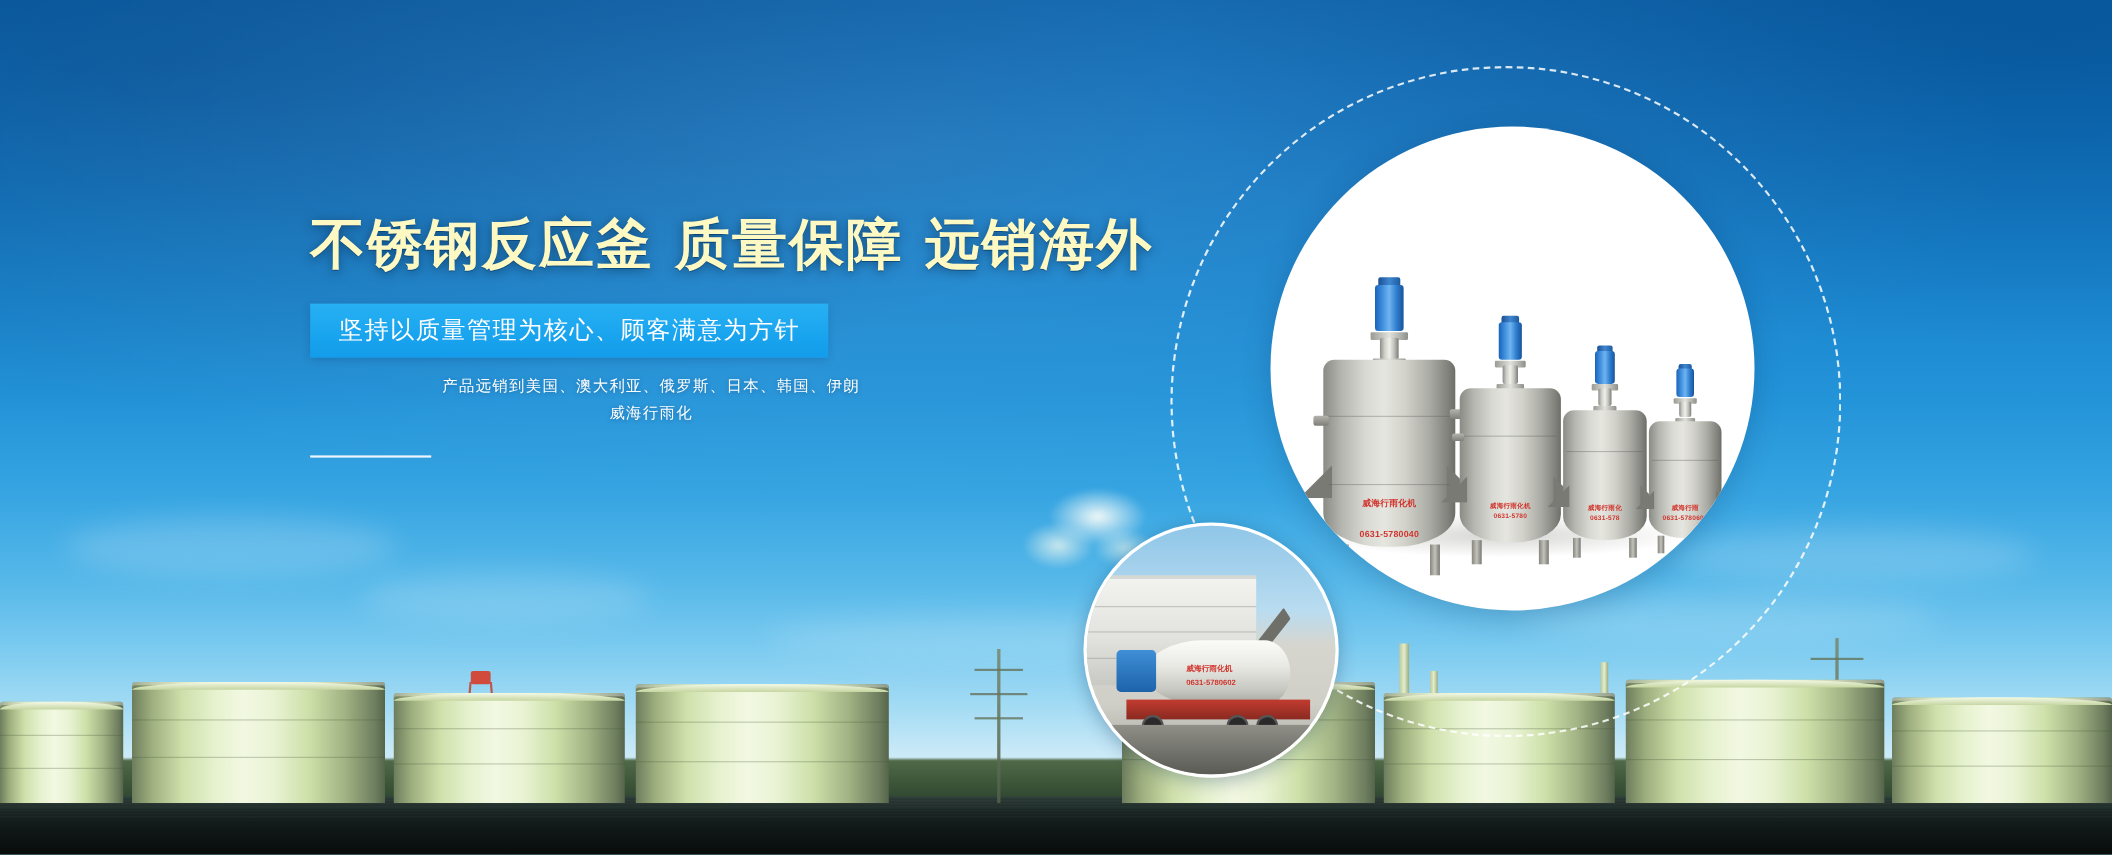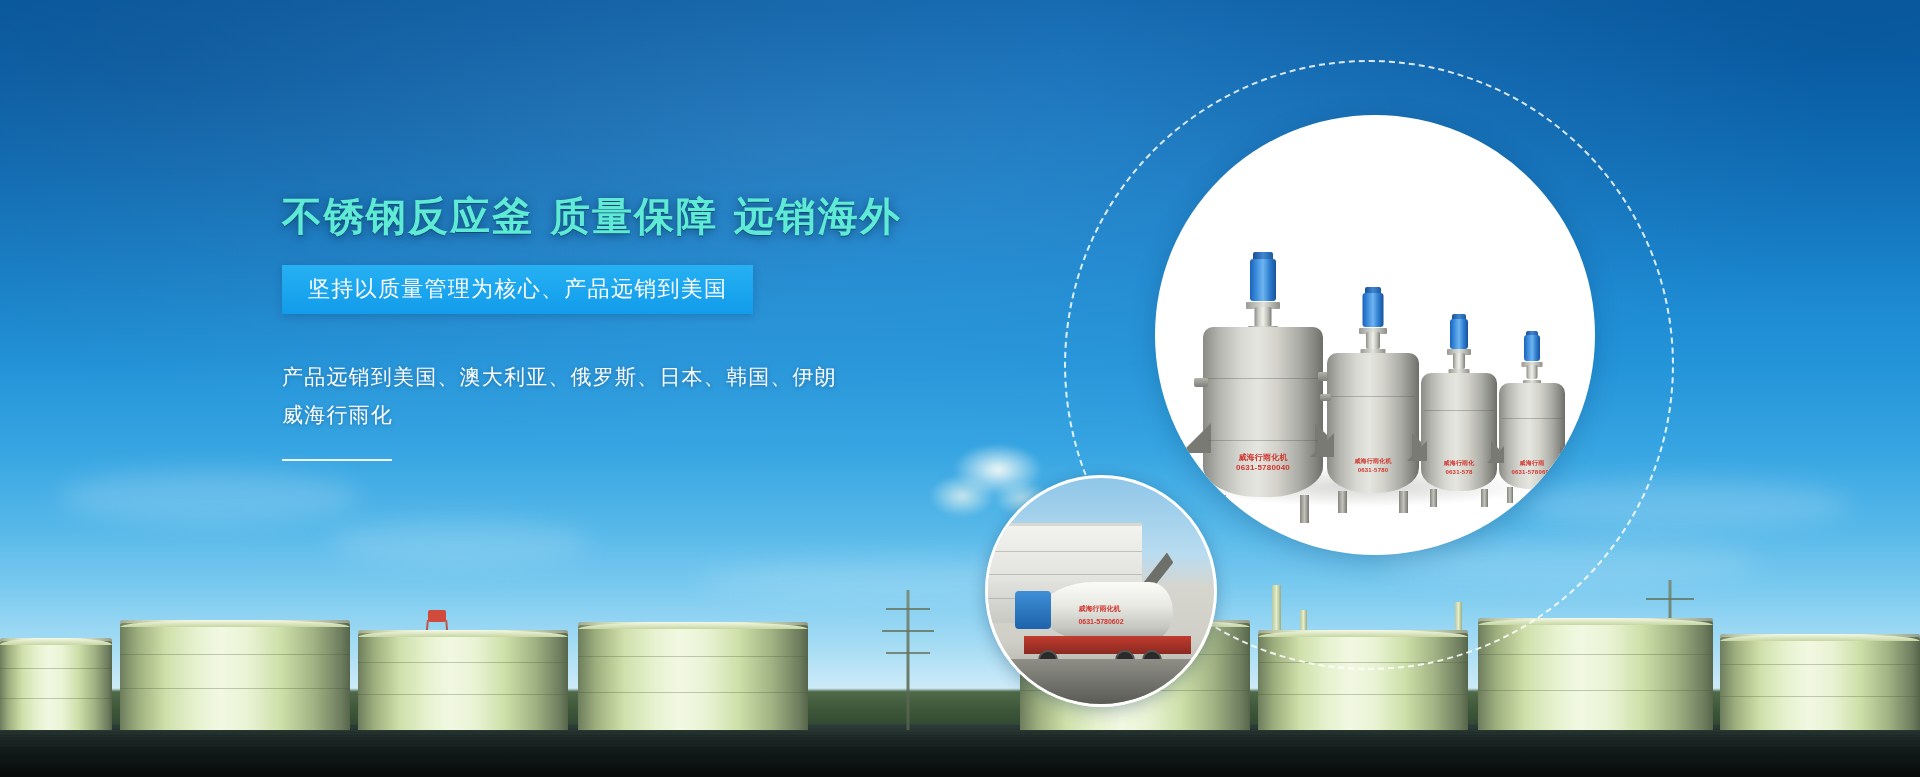--- a/index.html
+++ b/index.html
@@ -94,38 +94,39 @@
   }
   .redtower .cross {
     position:absolute; left:0; right:0; height:1px; background:rgba(180,85,70,.75);
   }
   .stack { position:absolute; bottom:47px; background:linear-gradient(90deg,#b9c79f,#e3eecb,#9aab80); }
 
   
   .text-block { position:absolute; left:282px; top:195px; width:720px; z-index:6; }
 
   .headline {
-    font-size:40px; font-weight:bold; color:#5eead4; line-height:1.08;
+    font-size:50px; font-weight:bold; color:#fef9c3; line-height:1.08;
     letter-spacing:2px; white-space:nowrap;
     text-shadow:0 2px 10px rgba(0,35,70,.55), 0 1px 0 rgba(0,50,95,.5);
     font-family:"DejaVu Sans","Liberation Sans",sans-serif;
   }
 
   .subtitle-bar {
     display:inline-block; margin-top:27px;
     background:linear-gradient(180deg,#27b0f2 0%,#1aa5ef 55%,#139cea 100%);
     color:#ffffff; font-size:22px; line-height:1;
     padding:13px 26px 14px 26px; letter-spacing:1.3px; white-space:nowrap;
     box-shadow:0 2px 8px rgba(0,40,80,.22);
   }
 
   .desc {
-    margin-top:44px; color:#ffffff; font-size:21px; line-height:1.78;
+    margin-top:13px; color:#ffffff; font-size:14px; line-height:1.78;
     letter-spacing:1.2px; text-shadow:0 1px 4px rgba(0,40,80,.35);
     max-width:620px;
+    text-align:center;
   }
 
   .rule { margin-top:26px; width:110px; height:2px; background:rgba(255,255,255,.92); }
 
   
   .dashed-ring {
     position:absolute; left:1064px; top:60px; width:610px; height:610px;
     border-radius:50%; border:2px dashed rgba(255,255,255,.85);
     z-index:3;
   }
@@ -357,21 +358,21 @@
         <div class="neck" style="bottom:170px;width:17px;height:20px;"></div>
         <div class="flange" style="bottom:164px;width:30px;height:7px;"></div>
         <div class="tankbody" style="height:170px;"></div>
         <div class="nozzle" style="left:-9px;bottom:110px;width:14px;height:9px;"></div>
         <div class="nozzle" style="right:-9px;bottom:116px;width:14px;height:9px;"></div>
         <div class="fin" style="left:-22px;bottom:44px;width:30px;height:30px;clip-path:polygon(100% 0,100% 100%,0 100%);"></div>
         <div class="fin" style="right:-22px;bottom:44px;width:30px;height:30px;clip-path:polygon(0 0,100% 100%,0 100%);"></div>
         <div class="skirtline" style="bottom:118px;"></div>
         <div class="skirtline" style="bottom:56px;"></div>
         <div class="brand" style="bottom:34px;"><span>威海行雨化机</span></div>
-        <div class="brand" style="bottom:24px;"><span>0631-5780040</span></div>
+        <div class="brand" style="bottom:6px;"><span>0631-5780040</span></div>
         <div class="leg" style="left:14px;"></div>
         <div class="leg" style="right:14px;"></div>
       </div>
 
       <div class="vessel" style="left:172px;width:92px;height:140px;bottom:62px;">
         <div class="motorcap" style="bottom:198px;width:16px;height:8px;"></div>
         <div class="motor" style="bottom:166px;width:21px;height:34px;"></div>
         <div class="flange" style="bottom:159px;width:28px;height:6px;"></div>
         <div class="neck" style="bottom:144px;width:14px;height:17px;"></div>
         <div class="flange" style="bottom:138px;width:25px;height:6px;"></div>
@@ -434,21 +435,21 @@
     <div class="ins-head"></div>
     <div class="ins-chassis"></div>
     <div class="ins-wheel" style="left:22%;"></div>
     <div class="ins-wheel" style="left:56%;"></div>
     <div class="ins-wheel" style="left:68%;"></div>
     <div class="ins-ground"></div>
   </div>
 
   <div class="text-block">
     <div class="headline">不锈钢反应釜 质量保障 远销海外</div>
-    <div class="subtitle-bar">坚持以质量管理为核心、产品远销到美国</div>
+    <div class="subtitle-bar">坚持以质量管理为核心、顾客满意为方针</div>
     <div class="desc">
       <div>产品远销到美国、澳大利亚、俄罗斯、日本、韩国、伊朗</div>
       <div>威海行雨化</div>
     </div>
     <div class="rule"></div>
   </div>
 
 </div>
 
 </body></html>

